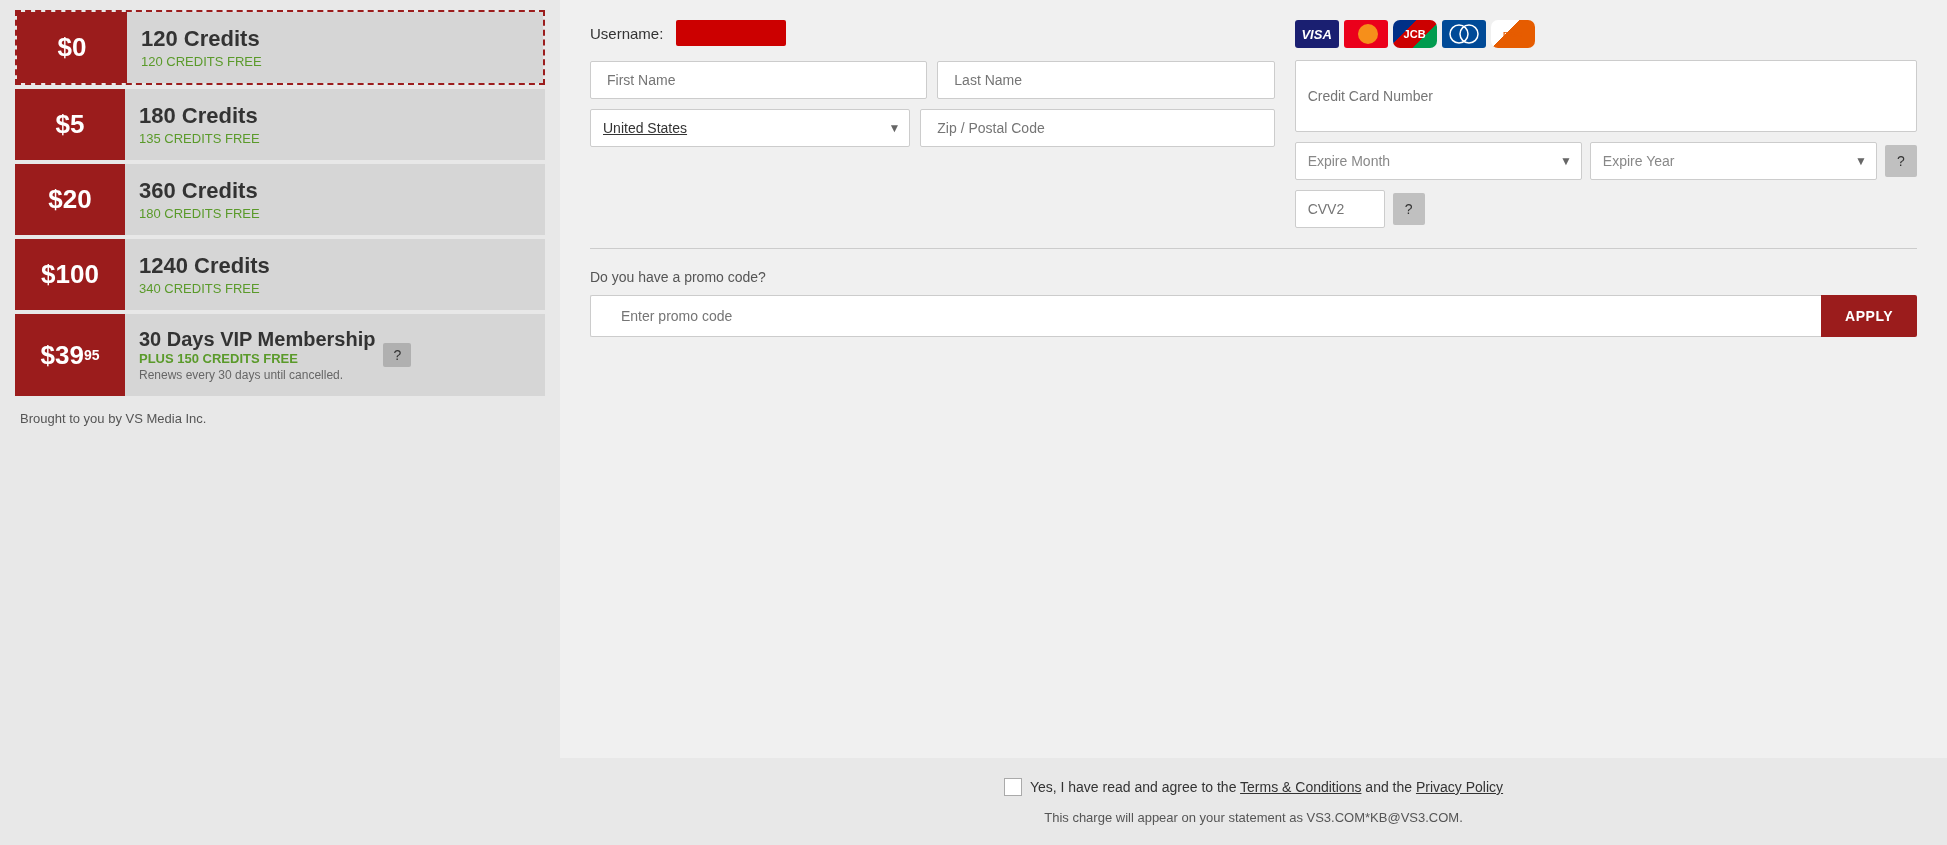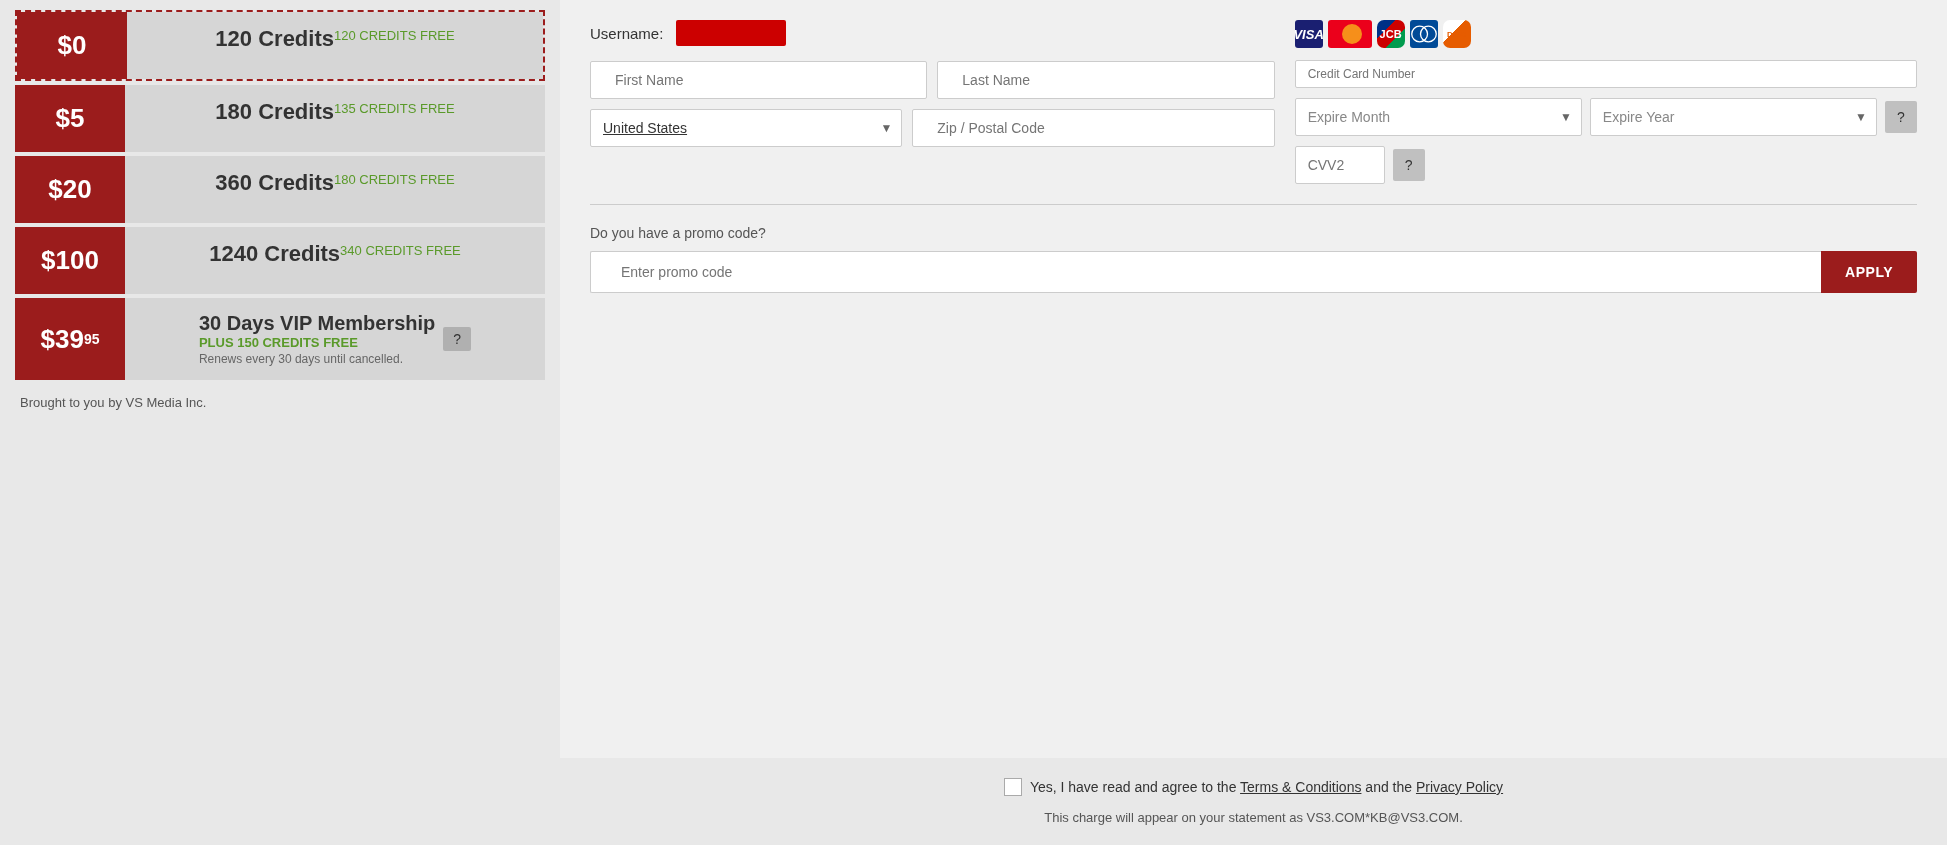--- a/index.html
+++ b/index.html
@@ -42,23 +42,23 @@
       justify-content: center;
       padding: 18px 8px;
     }
     .package-price sup {
       font-size: 14px;
       vertical-align: super;
     }
     .package-info {
       background: #d6d6d6;
       flex: 1;
-      padding: 14px 24px;
-      display: flex;
-      flex-direction: row;
+      padding: 14px 14px;
+      display: flex;
+      flex-direction: column;
       justify-content: center;
     }
     .package-credits {
       font-size: 22px;
       font-weight: bold;
       color: #333;
     }
     .package-free {
       font-size: 13px;
       color: #5a9a2a;
@@ -136,21 +136,21 @@
       display: inline-block;
       border-radius: 2px;
     }
     .form-row {
       display: flex;
       gap: 10px;
       margin-bottom: 10px;
     }
     .form-input {
       flex: 1;
-      padding: 10px 24px;
+      padding: 10px 16px;
       border: 1px solid #ccc;
       background: white;
       font-size: 14px;
       color: #888;
       outline: none;
       border-radius: 2px;
     }
     .select-wrapper {
       flex: 1;
       position: relative;
@@ -176,24 +176,24 @@
       transform: translateY(-50%);
       pointer-events: none;
       color: #666;
       font-size: 12px;
     }
     .right-panel-inner {
       position: relative;
     }
     .cc-field {
       width: 100%;
-      padding: 6px 12px;
+      padding: 27px 12px;
       border: 1px solid #ccc;
       background: white;
-      font-size: 12px;
+      font-size: 14px;
       color: #000000;
       outline: none;
       border-radius: 2px;
       margin-bottom: 10px;
     }
     .expire-row {
       display: flex;
       align-items: center;
       gap: 8px;
       margin-bottom: 10px;
@@ -252,21 +252,21 @@
       flex: 1;
       position: relative;
     }
     .card-icons-row {
       display: flex;
       align-items: center;
       gap: 5px;
       margin-bottom: 12px;
     }
     .card-icon {
-      width: 28px;
+      width: 44px;
       height: 28px;
       border-radius: 3px;
       display: flex;
       align-items: center;
       justify-content: center;
       font-size: 9px;
       font-weight: bold;
       color: white;
       overflow: hidden;
     }

